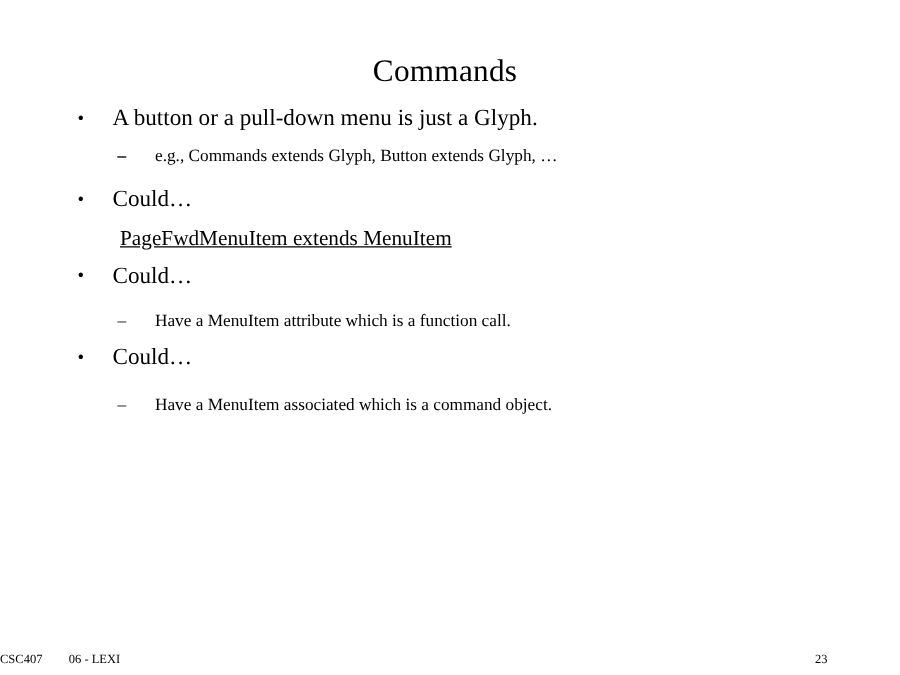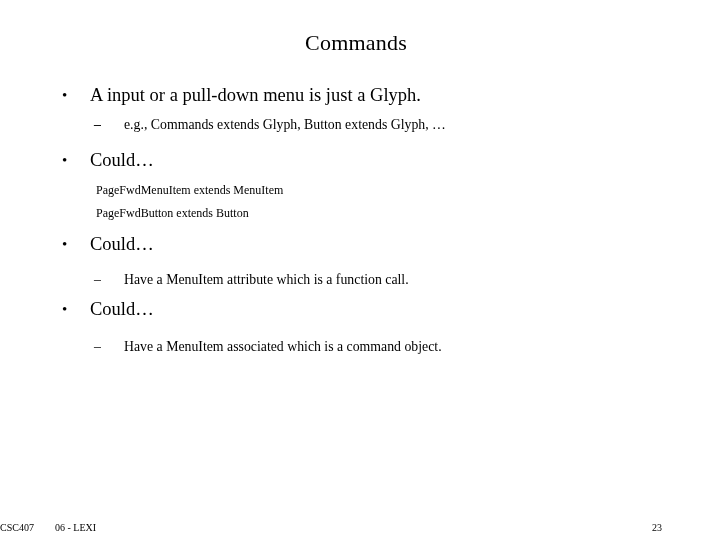--- a/index.html
+++ b/index.html
@@ -19,25 +19,25 @@
 
   .slide {
     position: absolute;
     inset: 0;
     width: 720px;
     height: 540px;
   }
 
   .slide-title {
     position: absolute;
-    top: 28px;
+    top: 43px;
     left: 0;
     width: 712px;
     text-align: center;
-    font-size: 22px;
+    font-size: 25px;
     line-height: 30px;
     font-weight: normal;
     letter-spacing: 0.2px;
   }
 
   .body-area {
     position: absolute;
     top: 82px;
     left: 48px;
     width: 630px;
@@ -72,23 +72,24 @@
     left: 46px;
     top: 0;
     font-size: 13.8px;
     line-height: 21px;
   }
 
   
   .plain {
     position: relative;
     padding-left: 48px;
-    font-size: 12px;
+    font-size: 17px;
     line-height: 23px;
     margin: 0;
+    text-decoration: underline;
   }
 
   .gap-sm { height: 6px; }
   .gap-md { height: 12px; }
   .gap-lg { height: 14px; }
 
   
   .footer {
     position: absolute;
     left: 0;
@@ -122,21 +123,21 @@
 <body>
 
 <div class="slide">
 
   <div class="slide-title">Commands</div>
 
   <div class="body-area">
 
     <div class="lvl1">
       <span class="marker">•</span>
-      <span>A input or a pull-down menu is just a Glyph.</span>
+      <span>A button or a pull-down menu is just a Glyph.</span>
     </div>
 
     <div class="gap-sm"></div>
 
     <div class="lvl2">
       <span class="marker">–</span>
     </div>
 
     <div class="lvl2">
       <span class="marker">–</span>
@@ -147,23 +148,20 @@
 
     <div class="lvl1">
       <span class="marker">•</span>
       <span>Could…</span>
     </div>
 
     <div class="gap-sm"></div>
 
     <div class="plain">
       <span>PageFwdMenuItem extends MenuItem</span>
-    </div>
-    <div class="plain">
-      <span>PageFwdButton extends Button</span>
     </div>
 
     <div class="gap-sm"></div>
 
     <div class="lvl1">
       <span class="marker">•</span>
       <span>Could…</span>
     </div>
 
     <div class="gap-md"></div>

